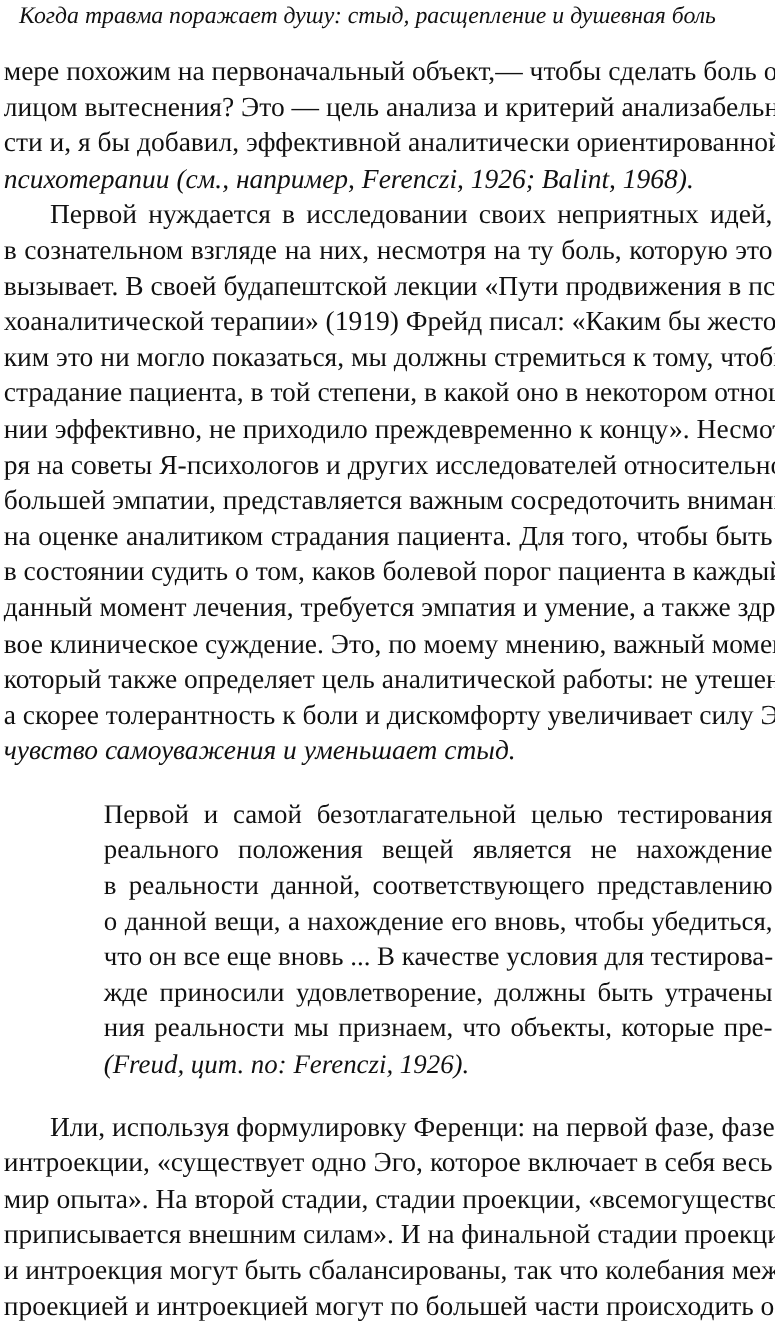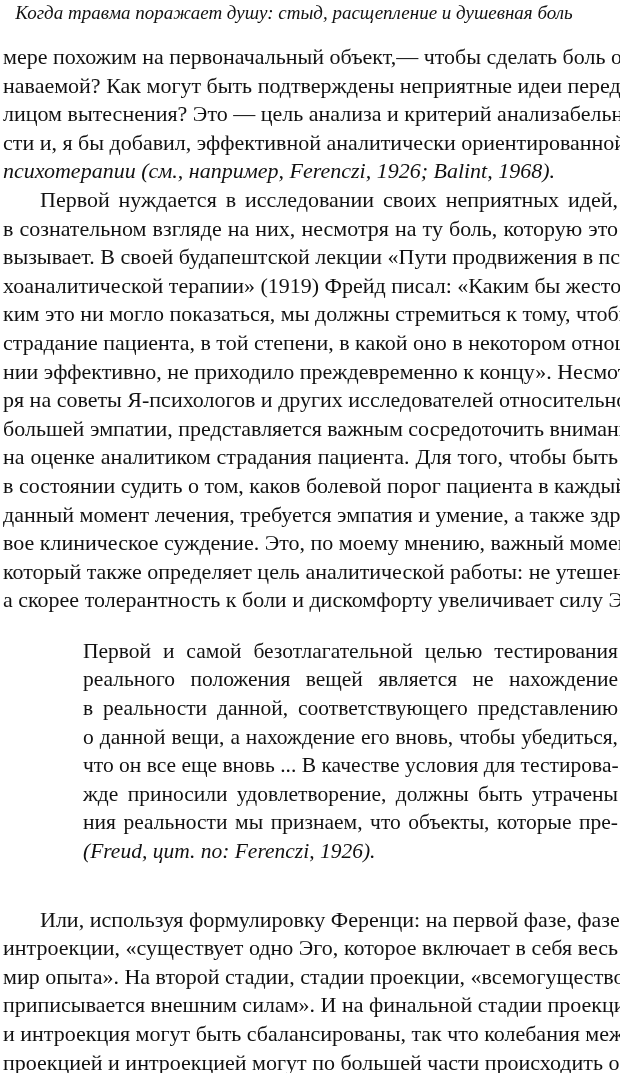--- a/index.html
+++ b/index.html
@@ -6,34 +6,33 @@
   body { width: 620px; height: 1073px; position: relative; overflow: hidden;
          font-family: "Liberation Serif", "DejaVu Serif", serif; color: #111111; }
   .running-header { position: absolute; top: 0; left: 0; width: 588px; text-align: center;
          font-style: italic; font-size: 19px; line-height: 26px; }
   .page-body { position: absolute; top: 43px; left: 3px; width: 615px; }
   .line { display: block; font-size: 22px; line-height: 28.6px; height: 28.6px;
           text-align: justify; text-align-last: justify; white-space: nowrap; overflow: visible; }
   .line.last { text-align-last: left; font-style: italic; }
   .line.indent { padding-left: 37px; }
   .para { margin: 0; }
-  .quote { margin-top: 22px; margin-bottom: 40px; padding-left: 80px; }
+  .quote { margin-top: 22px; margin-bottom: 22px; padding-left: 80px; }
   .quote .line { font-size: 21.5px; }
   .page-number { position: absolute; left: 3px; top: 1040px; font-size: 21px; line-height: 26px; margin-top: 32px; }
 </style>
 </head>
 <body>
 
 <div class="running-header">Когда травма поражает душу: стыд, расщепление и душевная боль</div>
 
 <div class="page-body">
 
   <div class="para">
     <span class="line">мере похожим на первоначальный объект,— чтобы сделать боль осоз-</span>
-    <span class="line">наваемой? Как могут быть подтверждены неприятные идеи перед</span>
     <span class="line">лицом вытеснения? Это — цель анализа и критерий анализабельно-</span>
     <span class="line">сти и, я бы добавил, эффективной аналитически ориентированной</span>
     <span class="line last">психотерапии (см., например, Ferenczi, 1926; Balint, 1968).</span>
   </div>
 
   <div class="para">
     <span class="line indent">Первой нуждается в исследовании своих неприятных идей,</span>
     <span class="line">в сознательном взгляде на них, несмотря на ту боль, которую это</span>
     <span class="line">вызывает. В своей будапештской лекции «Пути продвижения в пси-</span>
     <span class="line">хоаналитической терапии» (1919) Фрейд писал: «Каким бы жесто-</span>
@@ -41,20 +40,21 @@
     <span class="line">страдание пациента, в той степени, в какой оно в некотором отноше-</span>
     <span class="line">нии эффективно, не приходило преждевременно к концу». Несмот-</span>
     <span class="line">ря на советы Я-психологов и других исследователей относительно</span>
     <span class="line">большей эмпатии, представляется важным сосредоточить внимание</span>
     <span class="line">на оценке аналитиком страдания пациента. Для того, чтобы быть</span>
     <span class="line">в состоянии судить о том, каков болевой порог пациента в каждый</span>
     <span class="line">данный момент лечения, требуется эмпатия и умение, а также здра-</span>
     <span class="line">вое клиническое суждение. Это, по моему мнению, важный момент,</span>
     <span class="line">который также определяет цель аналитической работы: не утешение,</span>
     <span class="line">а скорее толерантность к боли и дискомфорту увеличивает силу Эго,</span>
+    <span class="line last">чувство самоуважения и уменьшает стыд.</span>
   </div>
 
   <div class="para quote">
     <span class="line">Первой и самой безотлагательной целью тестирования</span>
     <span class="line">реального положения вещей является не нахождение</span>
     <span class="line">в реальности данной, соответствующего представлению</span>
     <span class="line">о данной вещи, а нахождение его вновь, чтобы убедиться,</span>
     <span class="line">что он все еще вновь ... В качестве условия для тестирова-</span>
     <span class="line">жде приносили удовлетворение, должны быть утрачены</span>
     <span class="line">ния реальности мы признаем, что объекты, которые пре-</span>

